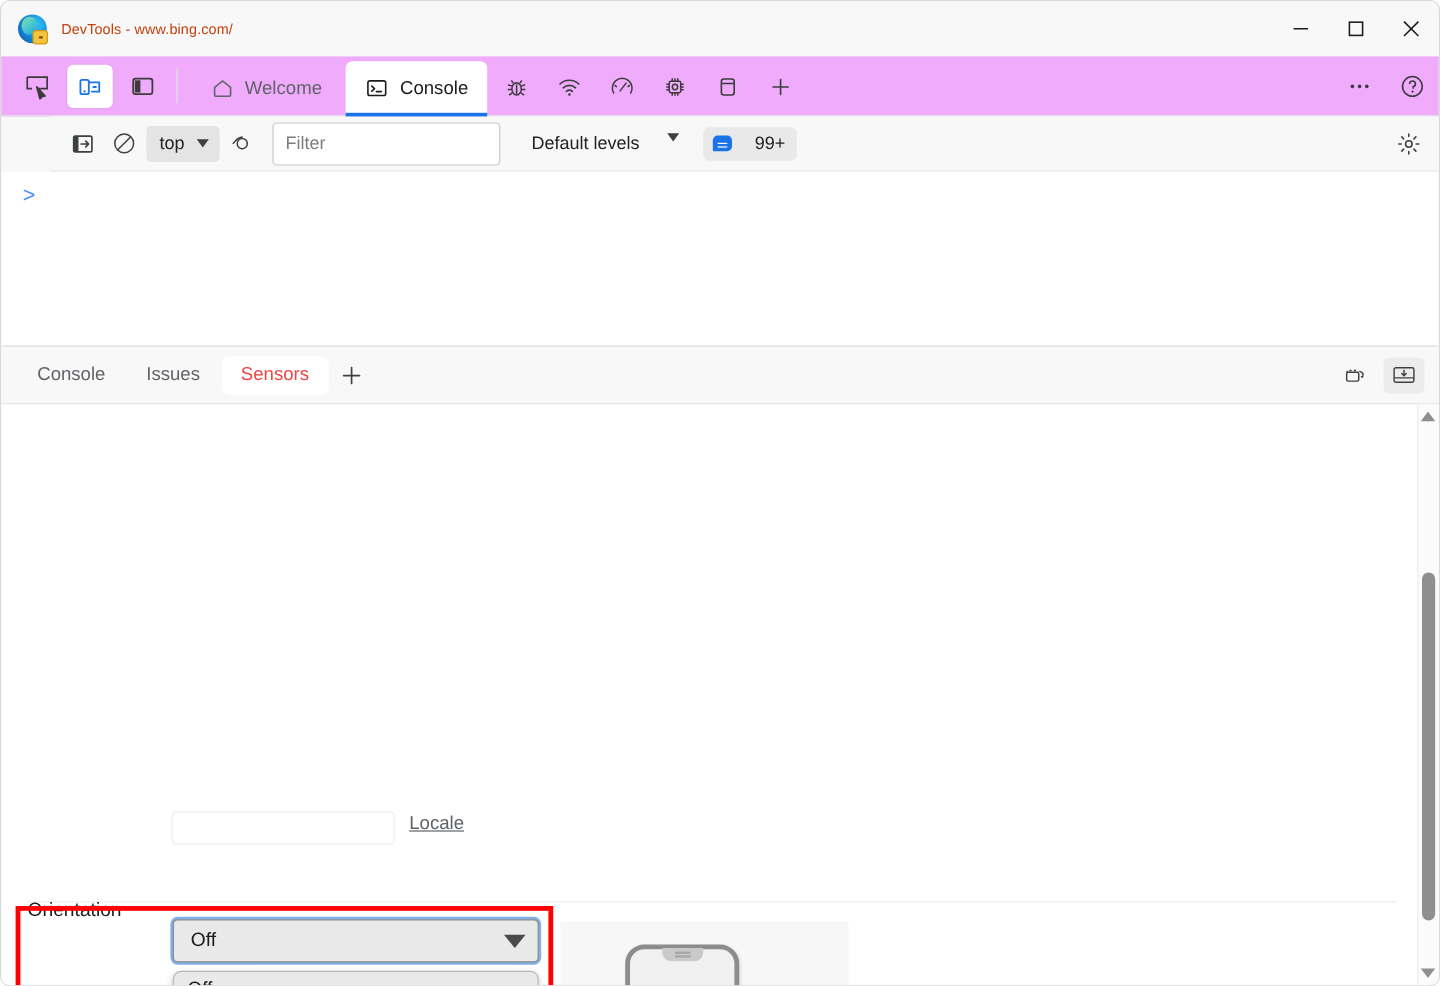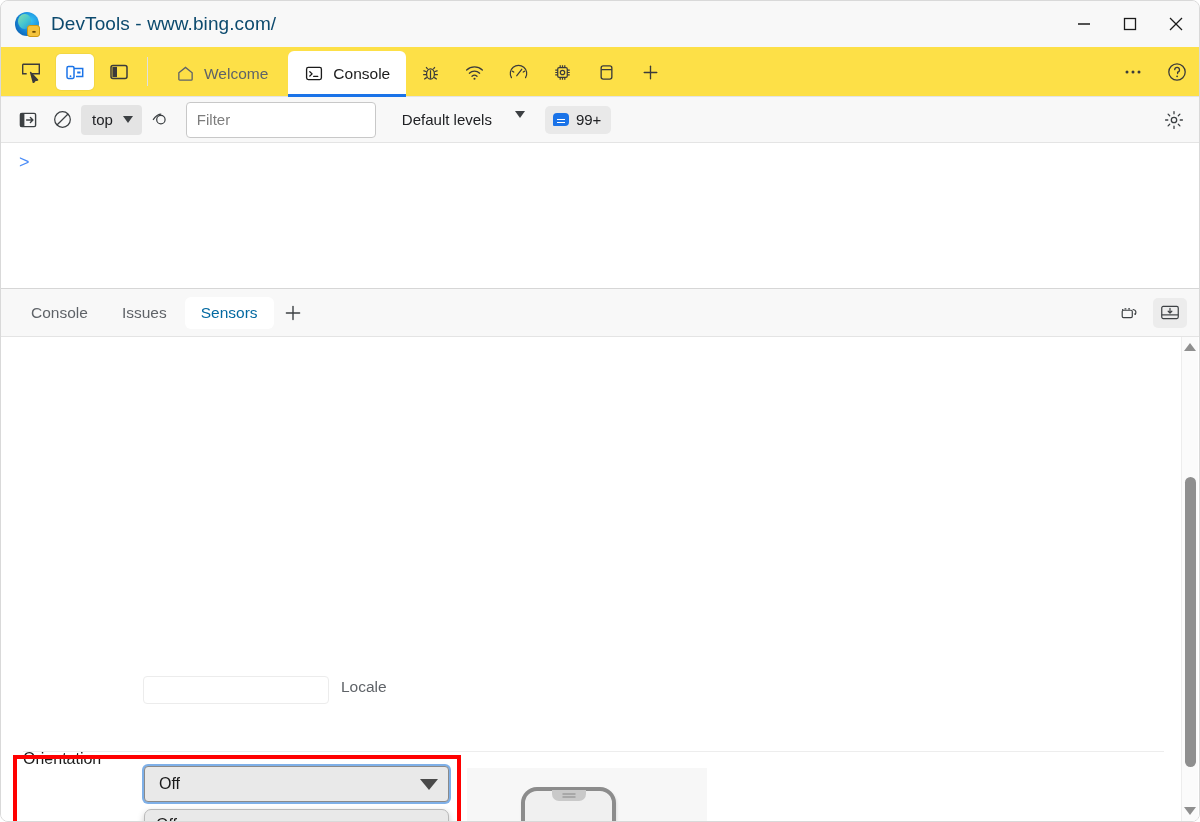--- a/index.html
+++ b/index.html
@@ -47,35 +47,35 @@
   .app-icon .wrench {
     position: absolute; right: -1px; bottom: -1px;
     width: 13px; height: 12px; border-radius: 3px;
     background: #f5c33b;
     border: 1px solid #cf9a13;
     display: flex; align-items: center; justify-content: center;
     font-size: 7px; color: #6b4a00; line-height: 1;
     letter-spacing: -1px;
   }
   .title-text {
-    font-size: 19px; color: #0c4a6e; letter-spacing: .1px;
+    font-size: 12px; color: #c2410c; letter-spacing: .1px;
     white-space: nowrap;
   }
   .win-controls { margin-left: auto; display: flex; height: 46px; }
   .win-btn {
     width: 46px; height: 46px;
     display: flex; align-items: center; justify-content: center;
     color: #1b1b1b;
   }
   .win-btn svg { display: block; }
 
   
   .tabbar {
     height: 50px; min-height: 50px;
-    background: #fde047;
+    background: #f0abfc;
     border-bottom: 1px solid #e4e4e4;
     display: flex; align-items: stretch;
     padding-left: 8px;
   }
   .icon-btn {
     width: 38px; display: flex; align-items: center; justify-content: center;
     color: #3b3b3b;
     border-radius: 5px;
     margin: 7px 3px;
     height: 36px;
@@ -99,21 +99,21 @@
     height: 3px; background: #1a73e8;
   }
   .tabbar .right { margin-left: auto; display: flex; align-items: center; }
 
   
   .console-toolbar {
     height: 46px; min-height: 46px;
     background: #f8f8f8;
     border-bottom: 1px solid #e4e4e4;
     display: flex; align-items: center;
-    gap: 4px; padding: 0 10px 0 12px;
+    gap: 4px; padding: 0 10px 0 12px; margin-left: 41px;
   }
   .tb-ic {
     width: 30px; height: 30px; border-radius: 4px;
     display: flex; align-items: center; justify-content: center;
     color: #3c4043;
   }
   .ctx-select {
     display: flex; align-items: center; gap: 10px;
     background: #e4e4e4; border-radius: 4px;
     height: 30px; padding: 0 9px 0 11px;
@@ -128,21 +128,21 @@
     font-family: "Liberation Sans", sans-serif;
     margin-left: 6px;
   }
   .filter-input::placeholder { color: #7d7d7d; }
   .levels {
     display: flex; align-items: flex-start; gap: 23px;
     font-size: 15px; color: #202124;
     margin-left: 16px; padding: 0 6px;
   }
   .msg-badge {
-    display: flex; align-items: center; gap: 7px;
+    display: flex; align-items: center; gap: 19px;
     background: #e9e9e9; border-radius: 5px;
     height: 28px; padding: 0 10px 0 8px;
     font-size: 15px; color: #202124; margin-left: 10px;
   }
   .bubble {
     width: 16px; height: 13px; border-radius: 4px 4px 4px 1px;
     background: #1a73e8; position: relative;
     display: flex; align-items: center; justify-content: center;
   }
   .bubble i { display: block; width: 8px; height: 1.5px; background: #fff; box-shadow: 0 3px 0 #fff; }
@@ -162,40 +162,40 @@
     height: 48px; min-height: 48px;
     background: #f8f8f8;
     border-bottom: 1px solid #e4e4e4;
     display: flex; align-items: center;
     padding: 0 12px 0 14px;
   }
   .dtab {
     font-size: 15.5px; color: #5f6368;
     padding: 7px 16px; border-radius: 6px; margin-right: 2px;
   }
-  .dtab.active { background: #ffffff; color: #0369a1; }
+  .dtab.active { background: #ffffff; color: #ef4444; }
   .drawer-tabs .right { margin-left: auto; display: flex; align-items: center; gap: 6px; }
   .dr-ic {
     width: 34px; height: 30px; border-radius: 5px;
     display: flex; align-items: center; justify-content: center;
     color: #3c4043;
   }
   .dr-ic.boxed { background: #ececec; }
 
   
   .sensors {
     position: relative; flex: 1;
     background: #ffffff;
     overflow: hidden;
   }
   .sensors-inner { position: absolute; inset: 0 17px 0 0; }
 
   .divider { position: absolute; left: 22px; right: 18px; height: 1px; background: #ededed; }
 
-  .field-label { color: #5f6368; font-size: 15.5px; }
+  .field-label { color: #5f6368; font-size: 15.5px; text-decoration: underline; }
 
   .ghost-input {
     position: absolute; left: 142px; top: 339px;
     width: 186px; height: 28px;
     border: 1px solid #ececec; border-radius: 4px; background: #fff;
   }
   .locale-label { position: absolute; left: 340px; top: 341px; }
 
   .orient-label { position: absolute; left: 22px; top: 413px; color: #1b1b1b; font-size: 16px; }
 

